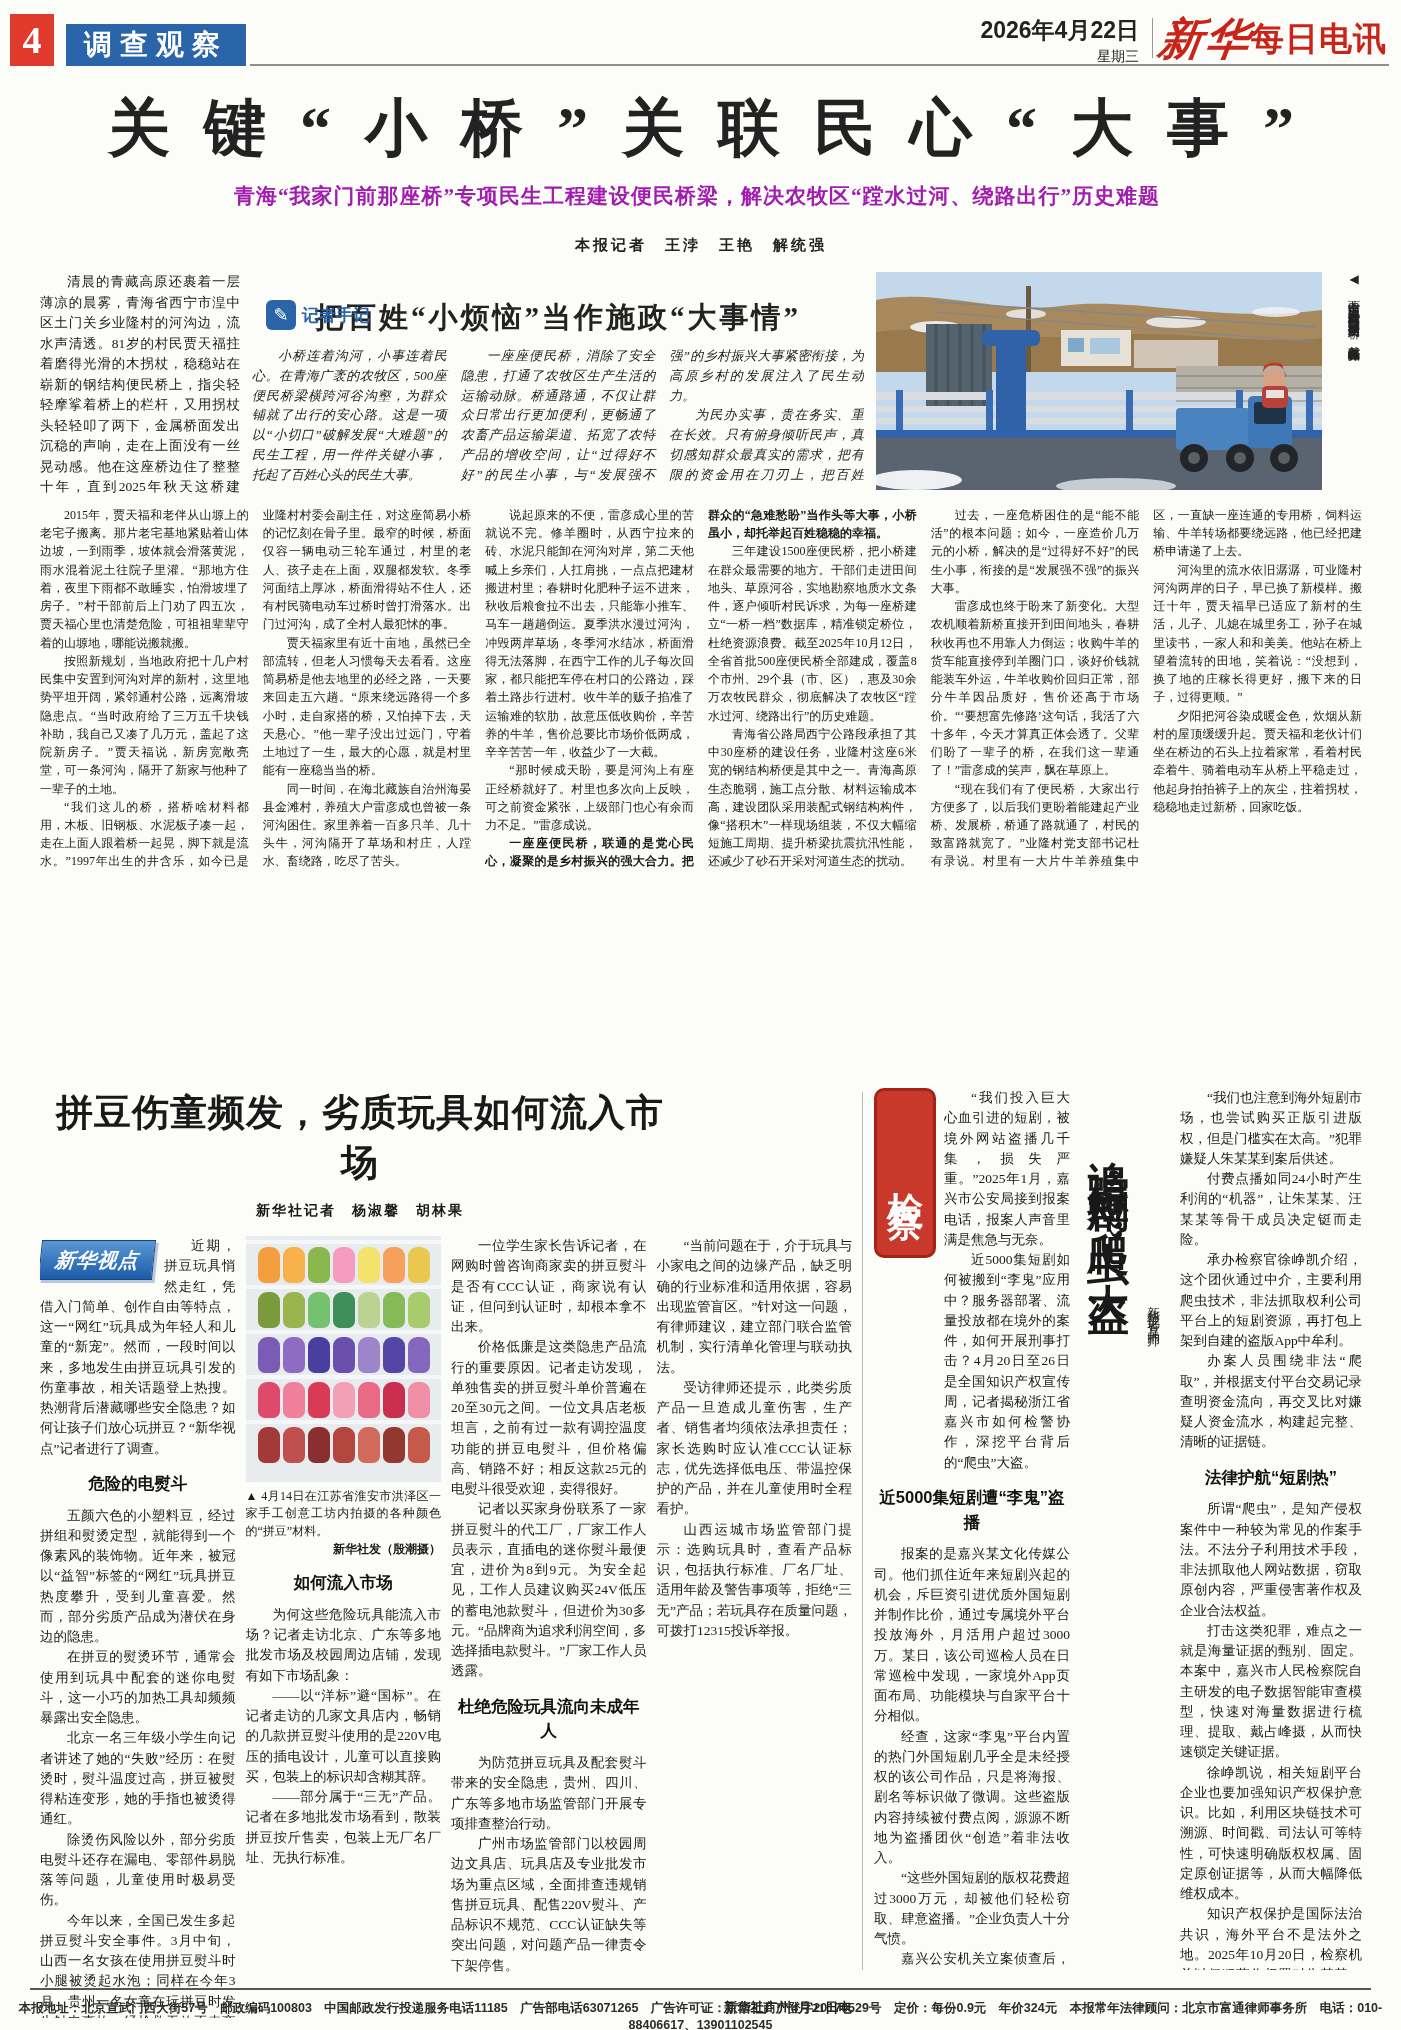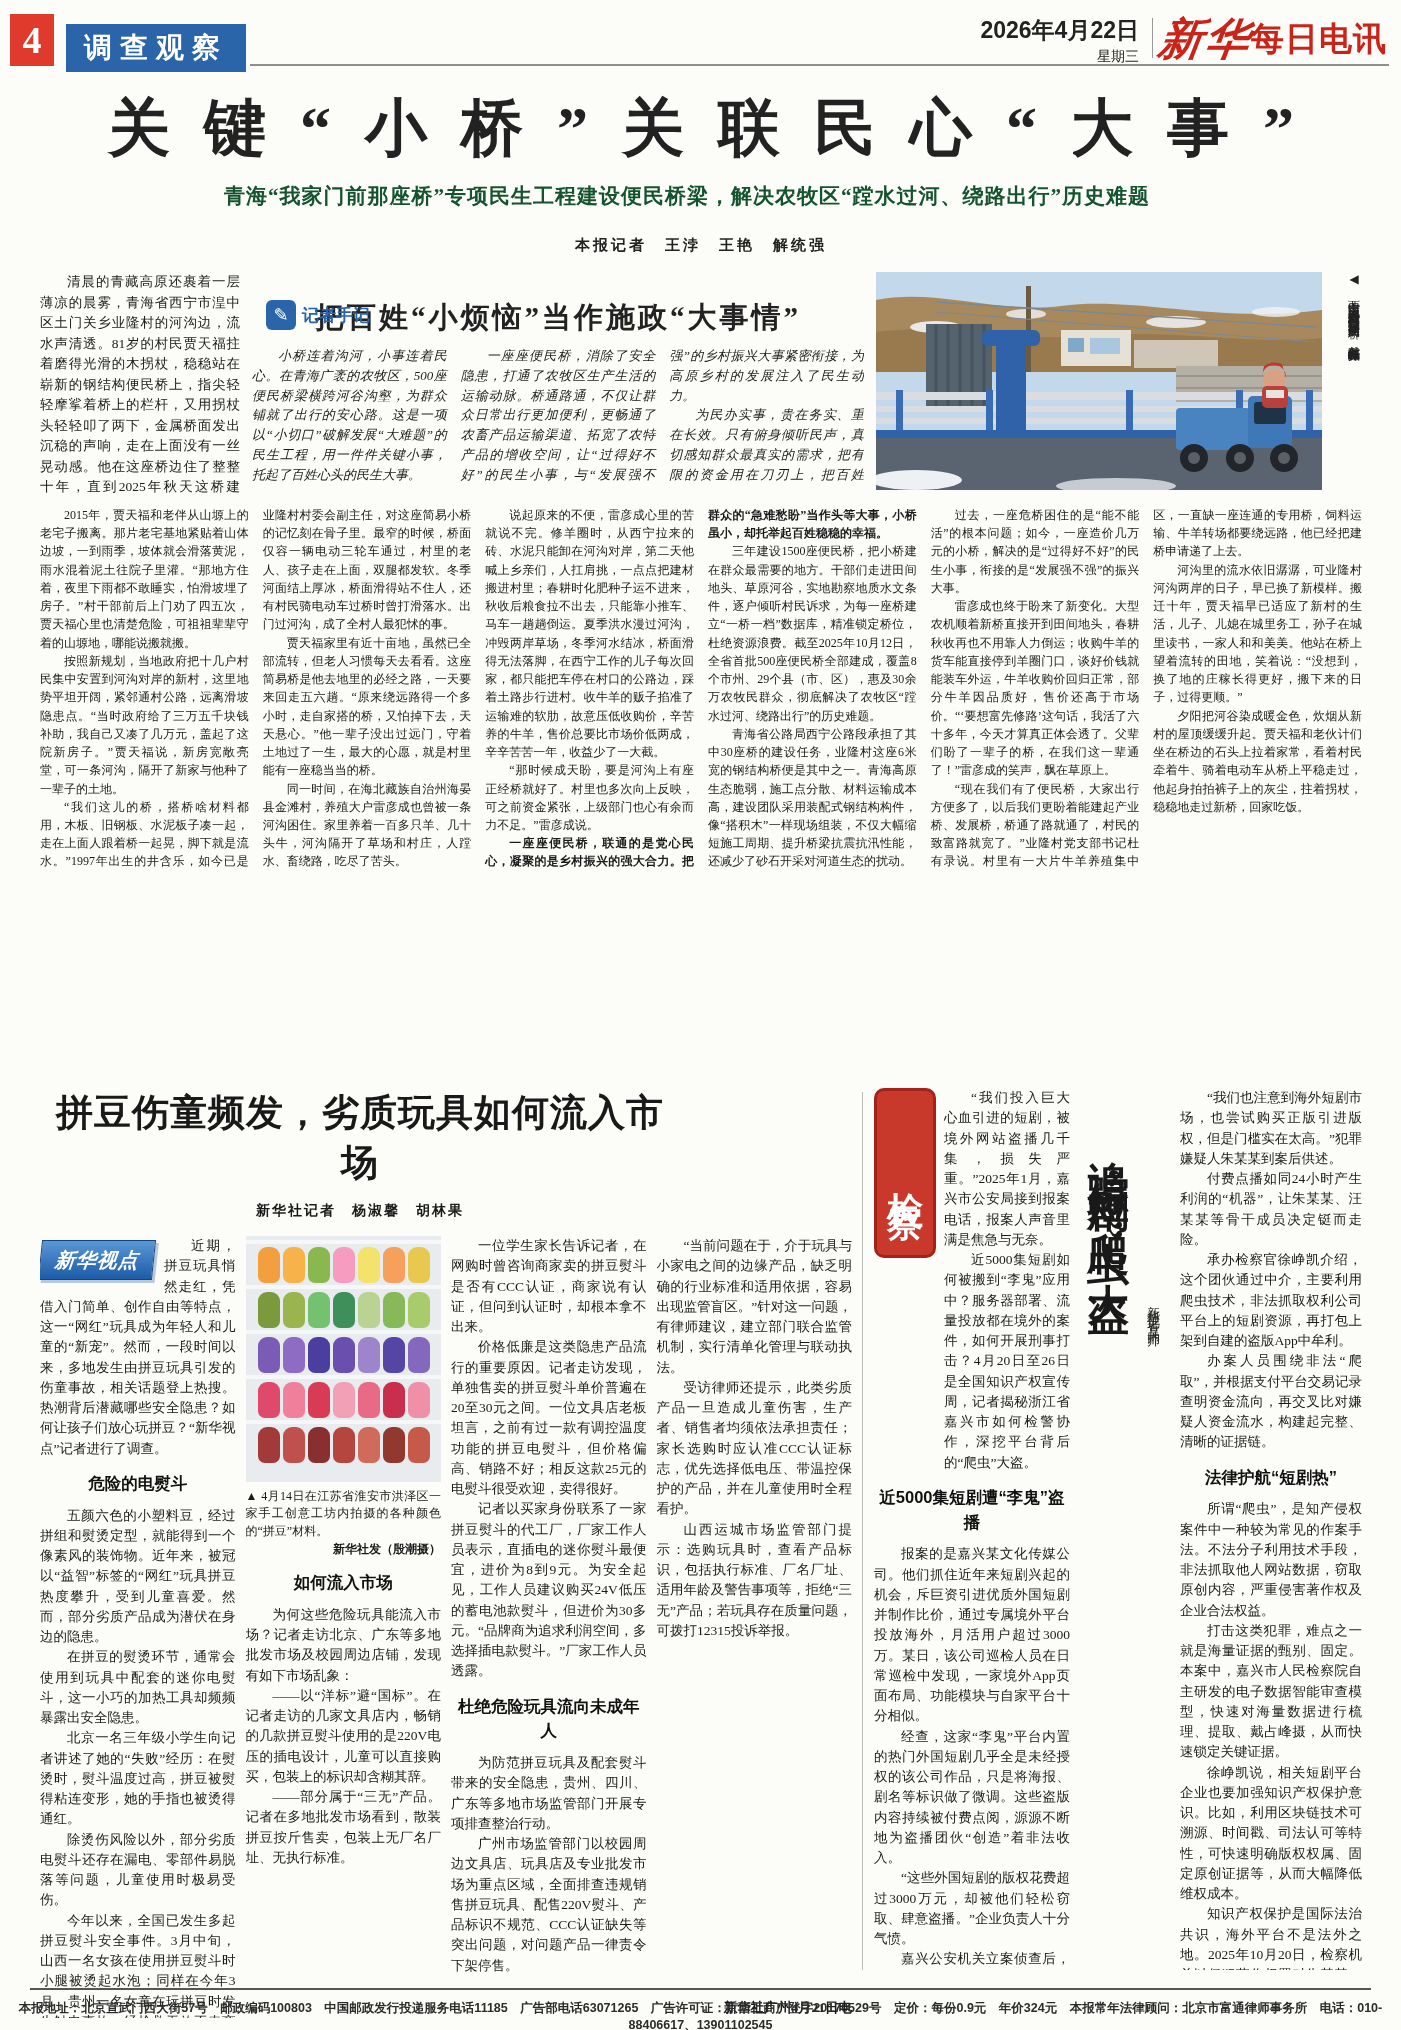--- a/index.html
+++ b/index.html
@@ -2,37 +2,37 @@
 <html><head>
 <meta charset="utf-8">
 <style>
   html,body{margin:0;padding:0;}
   body{width:1401px;height:2030px;overflow:hidden;background:#fcfcf8;color:#1a1a1a;
        font-family:"Liberation Serif","DejaVu Serif",serif;}
   .page{position:relative;width:1401px;height:2030px;}
   
   .pagenum{position:absolute;left:10px;top:14px;width:44px;height:52px;background:#e03a2c;color:#fff;
            font:bold 38px "Liberation Serif",serif;display:flex;align-items:center;justify-content:center;}
-  .sectionbox{position:absolute;left:66px;top:24px;width:180px;height:48px;background:#2a64a9;color:#fff;
+  .sectionbox{position:absolute;left:66px;top:24px;width:180px;height:42px;background:#2a64a9;color:#fff;
            font-family:"Liberation Sans",sans-serif;font-weight:bold;font-size:28px;letter-spacing:8px;
            display:flex;align-items:center;justify-content:center;}
   .header-rule{position:absolute;left:250px;right:12px;top:64px;height:2px;background:#8f8f8f;}
   .dateblock{position:absolute;right:262px;top:15px;text-align:right;font-family:"Liberation Sans",sans-serif;color:#222;}
   .dateblock .d1{font-size:23px;font-weight:bold;}
   .dateblock .d2{font-size:14px;margin-top:2px;}
   .vsep{position:absolute;right:248px;top:18px;width:1px;height:40px;background:#999;}
   .masthead{position:absolute;right:14px;top:10px;color:#c9241a;white-space:nowrap;}
   .mh1{display:inline-block;transform:skewX(-8deg);font-family:"Liberation Serif",serif;
        font-style:italic;font-weight:900;font-size:44px;letter-spacing:2px;}
   .mh2{font-family:"Liberation Sans",sans-serif;font-weight:900;font-size:33px;letter-spacing:1px;vertical-align:4px;}
   
   .headline1{position:absolute;left:40px;top:86px;width:1322px;text-align:center;white-space:nowrap;
        font-family:"Liberation Serif",serif;font-weight:900;font-size:62px;letter-spacing:34px;padding-left:34px;box-sizing:border-box;color:#222;}
-  .subtitle1{position:absolute;left:26px;top:182px;width:1322px;text-align:center;
-       font-size:21px;font-weight:bold;color:#14532d;letter-spacing:1px;}
+  .subtitle1{position:absolute;left:36px;top:182px;width:1322px;text-align:center;
+       font-size:21px;font-weight:bold;color:#a21caf;letter-spacing:1px;}
   .byline1{position:absolute;left:40px;top:236px;width:1322px;text-align:center;
        font-size:15px;font-weight:bold;letter-spacing:3px;color:#222;font-family:Liberation Mono, monospace;}
   
   .a1top{position:absolute;left:40px;top:272px;width:1322px;height:224px;display:flex;gap:12px;}
   .a1-lead{width:200px;height:224px;overflow:hidden;font-size:13.5px;line-height:1.52;text-align:justify;}
   .feature{width:612px;position:relative;}
   .feature-head{position:relative;height:62px;}
   .ftag{position:absolute;left:14px;top:28px;display:flex;align-items:center;gap:6px;}
   .ftag-icon{width:30px;height:30px;background:#2a64a9;border-radius:6px;color:#fff;font-size:18px;
        display:flex;align-items:center;justify-content:center;}

